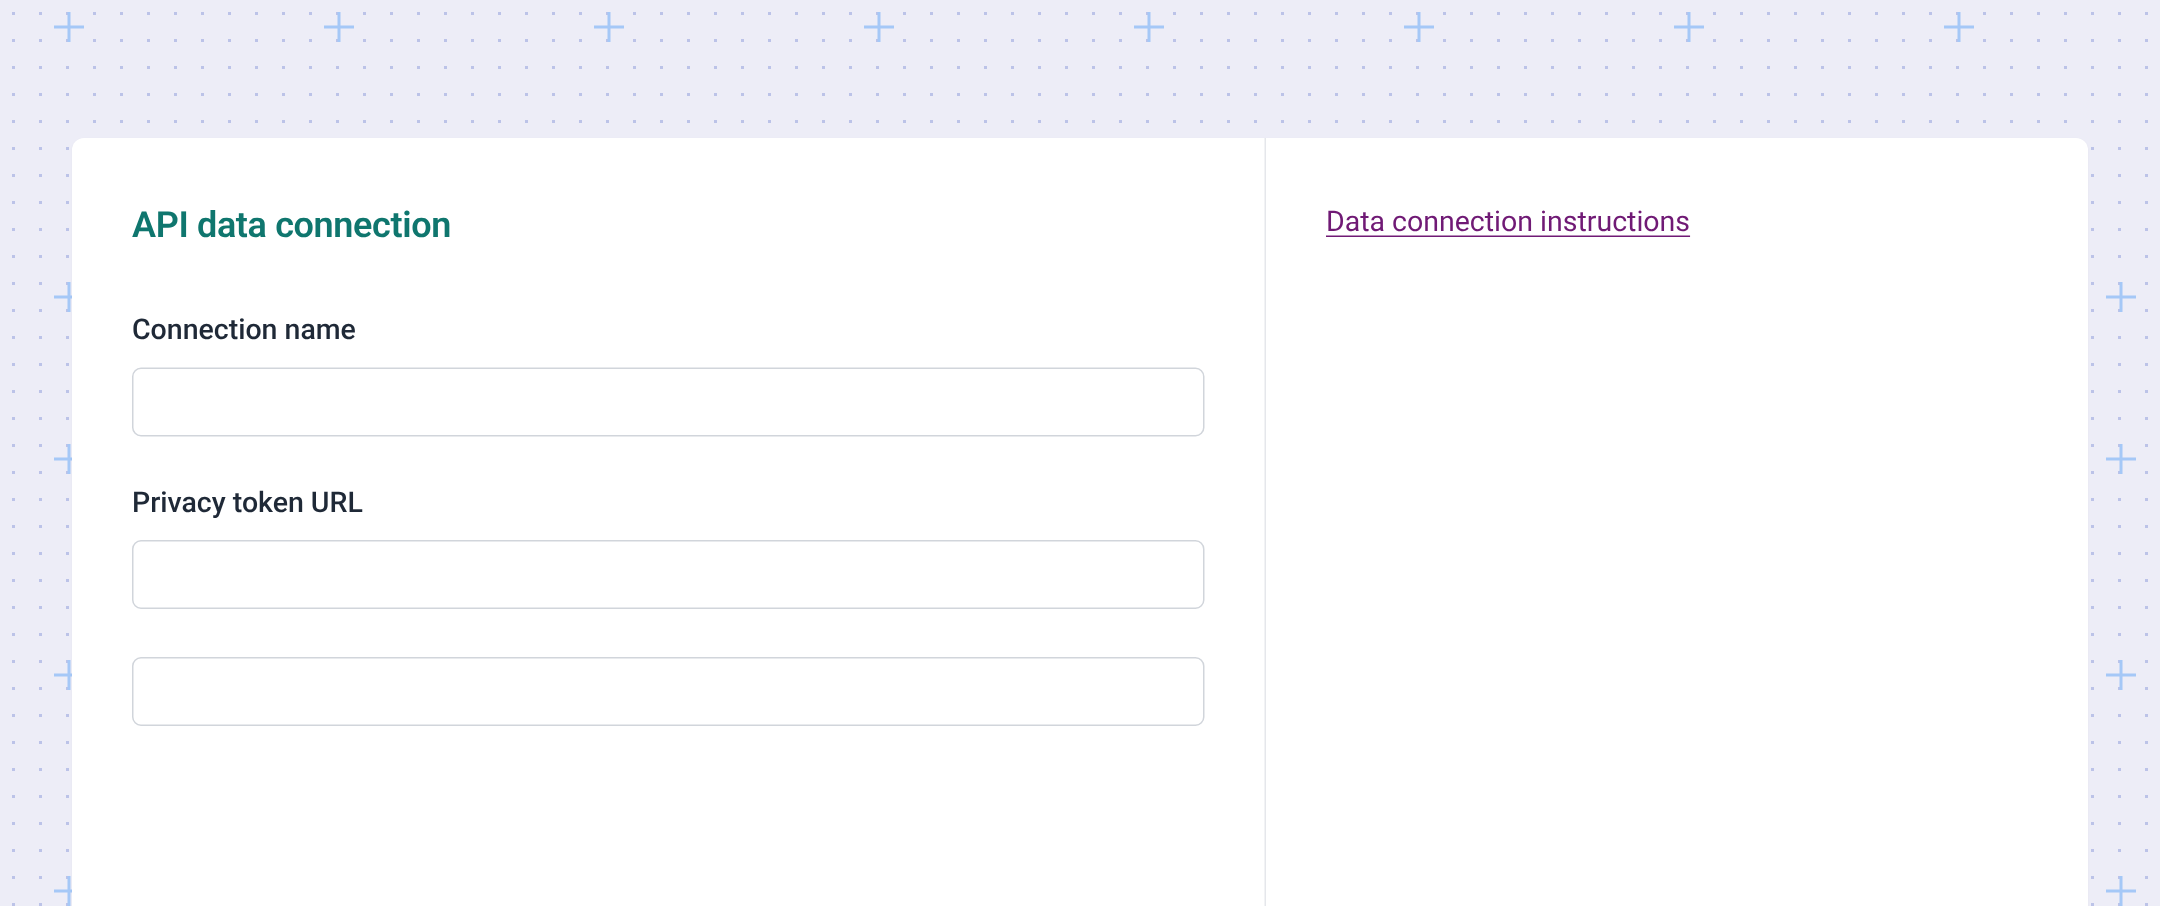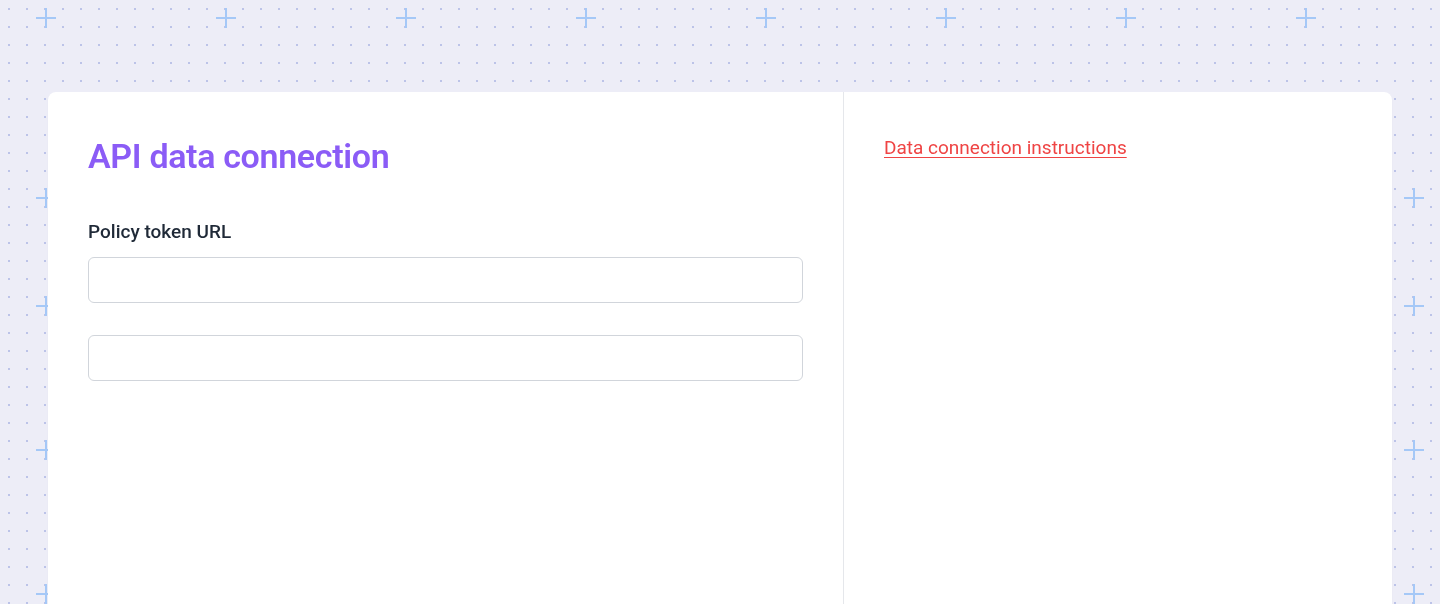--- a/index.html
+++ b/index.html
@@ -60,23 +60,23 @@
       padding: 44px 40px 40px 40px;
       border-right: 1px solid #E5E7EB;
     }
 
     .side-panel {
       width: 548px;
       padding: 44px 40px 40px 40px;
     }
 
     .page-title {
-      font-size: 34px;
+      font-size: 24px;
       font-weight: 600;
-      color: #8b5cf6;
+      color: #0f766e;
       margin-bottom: 44px;
       letter-spacing: -0.01em;
     }
 
     .form-group {
       margin-bottom: 32px;
     }
 
     .field-label {
       display: block;
@@ -107,21 +107,21 @@
 
     .resource-list {
       list-style: none;
     }
     .resource-list li {
       margin-bottom: 10px;
     }
 
     .resource-link {
       font-size: 19px;
-      color: #ef4444;
+      color: #701a75;
       text-decoration: underline;
       text-underline-offset: 3px;
       cursor: pointer;
     }
   </style>
 </head>
 <body>
 
 <div class="plus" style="top:8px; left:36px;"></div>
 <div class="plus" style="top:8px; left:216px;"></div>
@@ -140,23 +140,27 @@
 <div class="plus" style="top:188px; left:1404px;"></div>
 <div class="plus" style="top:296px; left:1404px;"></div>
 <div class="plus" style="top:440px; left:1404px;"></div>
 <div class="plus" style="top:584px; left:1404px;"></div>
 
 <div class="card">
 
   <div class="main-panel">
     <h1 class="page-title">API data connection</h1>
 
+    <div class="form-group">
+      <label class="field-label">Connection name</label>
+      <input type="text" class="text-input" value="" style="">
+    </div>
 
     <div class="form-group">
-      <label class="field-label">Policy token URL</label>
+      <label class="field-label">Privacy token URL</label>
       <input type="text" class="text-input" value="" style="">
     </div>
 
     <div class="form-group">
       <input type="text" class="text-input" value="" style="">
     </div>
   </div>
 
   <div class="side-panel">
     <ul class="resource-list">

